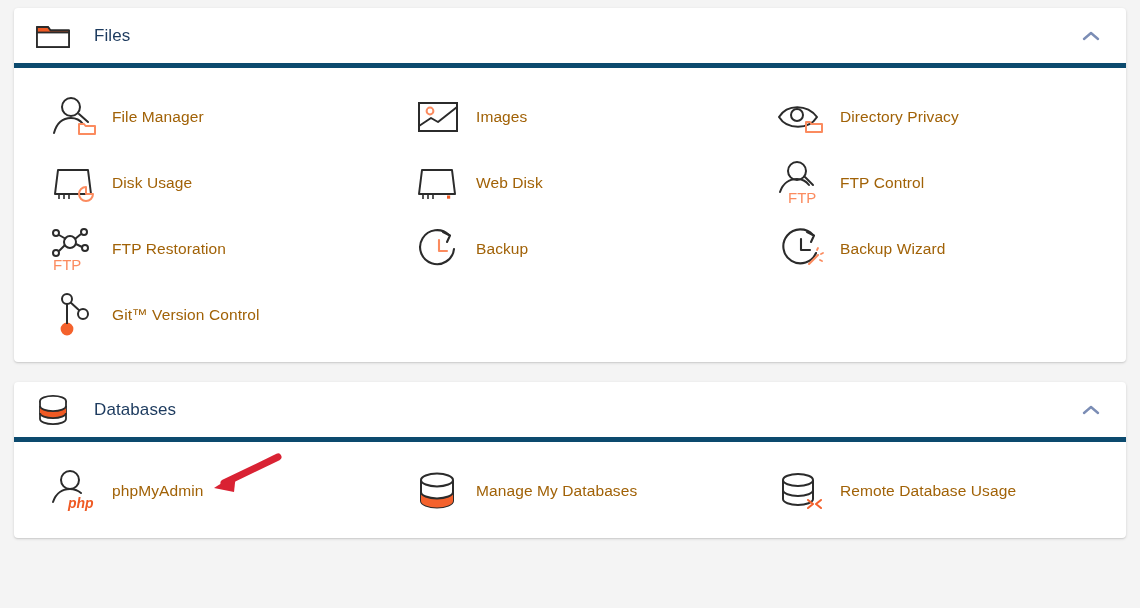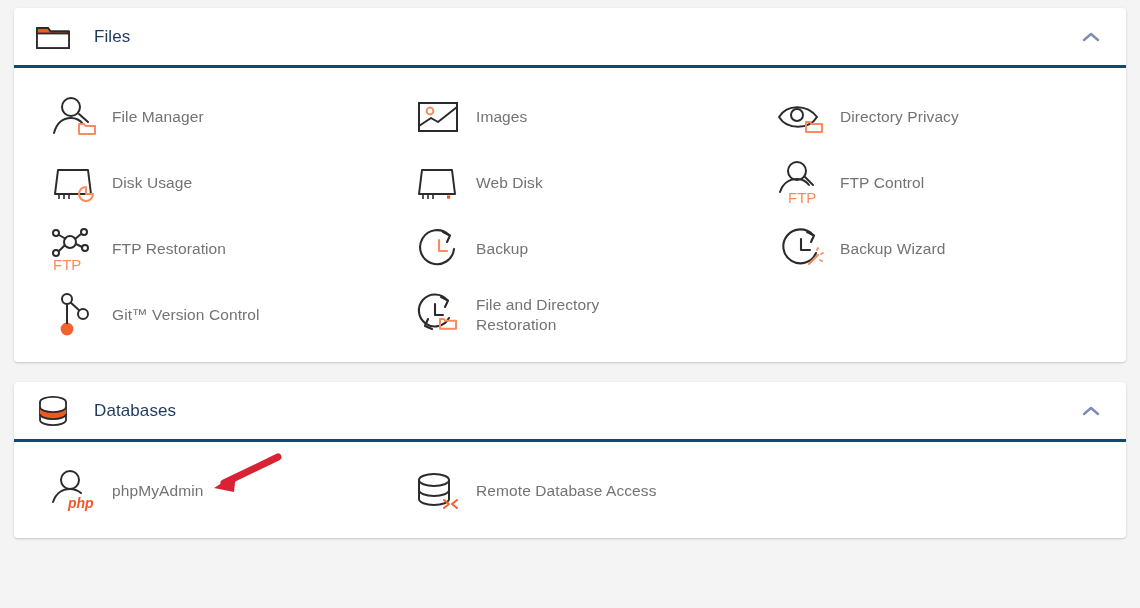--- a/index.html
+++ b/index.html
@@ -29,21 +29,21 @@
     border-radius: 4px;
     box-shadow: 0 1px 3px rgba(0,0,0,0.14), 0 1px 1px rgba(0,0,0,0.06);
     margin-bottom: 20px;
     overflow: hidden;
   }
   .card-header {
     display: flex;
     align-items: center;
     height: 60px;
     padding: 0 18px 0 20px;
-    border-bottom: 3px solid #0c4a6e;
+    border-bottom: 5px solid #0c4a6e;
     box-sizing: border-box;
   }
   .card-header .hdr-icon {
     width: 38px;
     height: 38px;
     display: flex;
     align-items: center;
     justify-content: center;
     flex: 0 0 auto;
   }
@@ -82,21 +82,21 @@
   .item-icon {
     width: 50px;
     height: 50px;
     flex: 0 0 50px;
     display: flex;
     align-items: center;
     justify-content: flex-end;
   }
   .item-label {
     margin-left: 14px;
-    color: #737373;
+    color: #a16207;
     font-size: 15.5px;
     line-height: 1.28;
     letter-spacing: 0.1px;
   }
   .item-label.two-line {
     max-width: 150px;
   }
   .arrow-annotation {
     position: absolute;
     left: 206px;
@@ -253,32 +253,20 @@
               <circle cx="15" cy="9" r="5" fill="none" stroke="#2b2b2b" stroke-width="2"></circle>
               <circle cx="31" cy="24" r="5" fill="none" stroke="#2b2b2b" stroke-width="2"></circle>
               <circle cx="15" cy="39" r="5.4" fill="#f4622d" stroke="#f4622d" stroke-width="2"></circle>
               <line x1="15" y1="14" x2="15" y2="34" stroke="#2b2b2b" stroke-width="2"></line>
               <line x1="18.6" y1="12.6" x2="27.4" y2="20.4" stroke="#2b2b2b" stroke-width="2"></line>
             </svg>
           </span>
           <span class="item-label">Git™ Version Control</span>
         </div>
 
-        <div class="item">
-          <span class="item-icon">
-            <svg width="46" height="46" viewBox="0 0 46 46">
-              <path d="M31 8 A16 16 0 1 0 33 26" fill="none" stroke="#2b2b2b" stroke-width="2.1" stroke-linecap="round"></path>
-              <polyline points="25,5 32,8.5 29,15" fill="none" stroke="#2b2b2b" stroke-width="2.1" stroke-linecap="round" stroke-linejoin="round"></polyline>
-              <polyline points="12,27 9,34 16,37" fill="none" stroke="#2b2b2b" stroke-width="2.1" stroke-linecap="round" stroke-linejoin="round"></polyline>
-              <polyline points="19,12 19,23 27,23" fill="none" stroke="#2b2b2b" stroke-width="2.1" stroke-linecap="round" stroke-linejoin="round"></polyline>
-              <path d="M24 27 h4 l1.3 1.8 H40 v8 H24 Z" fill="none" stroke="#fb8b5f" stroke-width="2" stroke-linejoin="round"></path>
-            </svg>
-          </span>
-          <span class="item-label two-line">File and Directory Restoration</span>
-        </div>
 
       </div>
     </div>
   </div>
 
   <div class="card">
     <div class="card-header">
       <span class="hdr-icon">
         <svg width="32" height="34" viewBox="0 0 32 34">
           <ellipse cx="16" cy="8" rx="13" ry="5.2" fill="#ffffff" stroke="#2b2b2b" stroke-width="1.8"></ellipse>
@@ -303,33 +291,44 @@
           <span class="item-icon">
             <svg width="48" height="46" viewBox="0 0 48 46">
               <circle cx="20" cy="12" r="9" fill="none" stroke="#2b2b2b" stroke-width="2"></circle>
               <path d="M3 34 C6 25 13 21 20 21 C24 21 28 22.5 31 25" fill="none" stroke="#2b2b2b" stroke-width="2" stroke-linecap="round"></path>
               <text x="18" y="40" font-family="'Liberation Sans', sans-serif" font-size="14" font-style="italic" font-weight="bold" fill="#ef5a24">php</text>
             </svg>
           </span>
           <span class="item-label">phpMyAdmin</span>
         </div>
 
+        <div class="item">
+          <span class="item-icon">
+            <svg width="48" height="46" viewBox="0 0 48 46">
+              <path d="M7 12 V33 A16 6.4 0 0 0 39 33 V12" fill="#ffffff" stroke="#2b2b2b" stroke-width="2"></path>
+              <path d="M7 24 V33 A16 6.4 0 0 0 39 33 V24 A16 6.4 0 0 1 7 24 Z" fill="#f4622d" stroke="none"></path>
+              <path d="M7 24 A16 6.4 0 0 0 39 24" fill="none" stroke="#2b2b2b" stroke-width="2"></path>
+              <ellipse cx="23" cy="12" rx="16" ry="6.4" fill="#ffffff" stroke="#2b2b2b" stroke-width="2"></ellipse>
+            </svg>
+          </span>
+          <span class="item-label">Manage My Databases</span>
+        </div>
 
 
         <div class="item">
           <span class="item-icon">
             <svg width="48" height="46" viewBox="0 0 48 46">
               <ellipse cx="20" cy="12" rx="15" ry="6" fill="none" stroke="#2b2b2b" stroke-width="2"></ellipse>
               <path d="M5 12 V31 A15 6 0 0 0 35 31 V12" fill="none" stroke="#2b2b2b" stroke-width="2"></path>
               <path d="M5 22 A15 6 0 0 0 35 22" fill="none" stroke="#2b2b2b" stroke-width="2"></path>
               <polyline points="30,32 35,36 30,40" fill="none" stroke="#f4622d" stroke-width="2.1" stroke-linecap="round" stroke-linejoin="round"></polyline>
               <polyline points="43,32 38,36 43,40" fill="none" stroke="#f4622d" stroke-width="2.1" stroke-linecap="round" stroke-linejoin="round"></polyline>
             </svg>
           </span>
-          <span class="item-label">Remote Database Access</span>
+          <span class="item-label">Remote Database Usage</span>
         </div>
 
       </div>
     </div>
   </div>
 
   <div class="arrow-annotation">
     <svg width="90" height="60" viewBox="0 0 90 60">
       <line x1="72" y1="9" x2="18" y2="35" stroke="#d92233" stroke-width="7" stroke-linecap="round"></line>
       <polygon points="8,40 30,26 28,44" fill="#d92233"></polygon>

